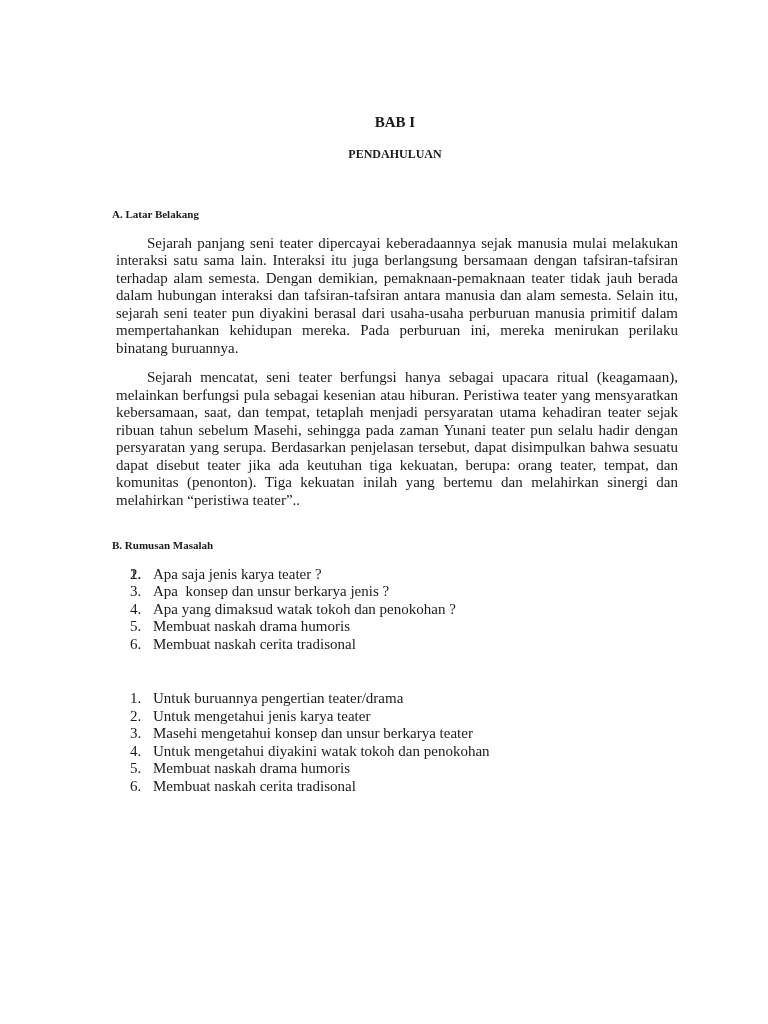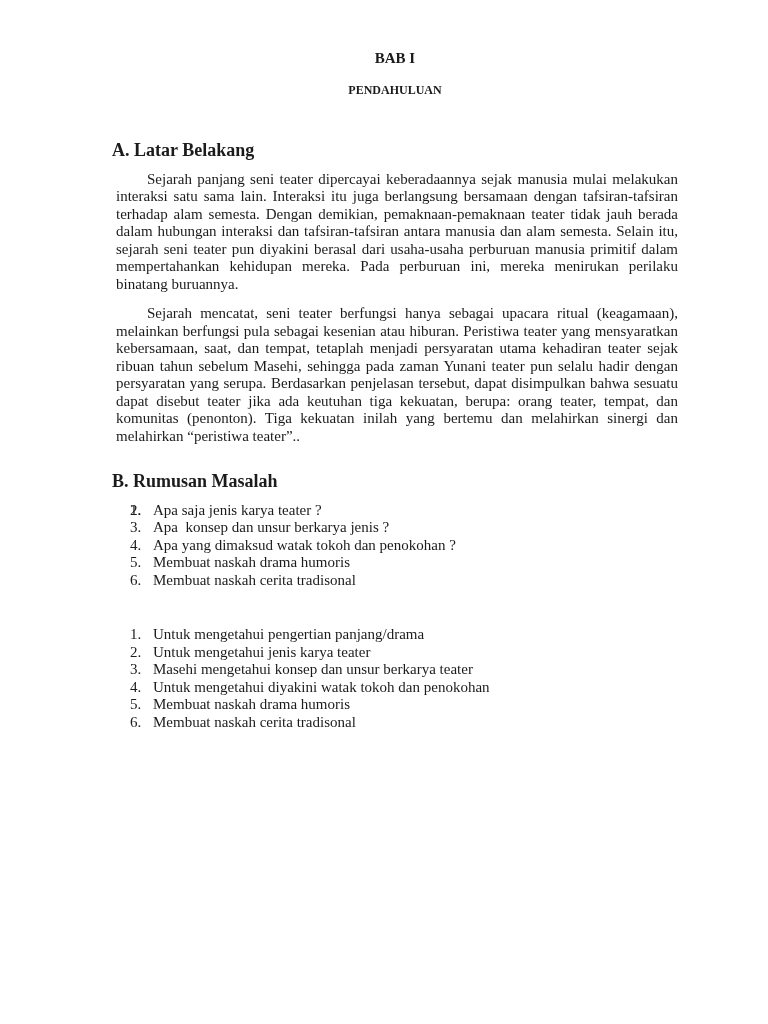--- a/index.html
+++ b/index.html
@@ -6,21 +6,21 @@
     margin: 0;
     padding: 0;
     background: #ffffff;
   }
   .page {
     position: relative;
     width: 768px;
     height: 1024px;
     box-sizing: border-box;
     background: #ffffff;
-    padding: 50px 90px 40px 112px;
+    padding: 114px 90px 40px 112px;
     font-family: "Liberation Serif", "DejaVu Serif", serif;
     font-size: 15px;
     line-height: 17.5px;
     color: #1b1b1b;
     overflow: hidden;
   }
   .chapter-title {
     font-size: 15px;
     font-weight: bold;
     text-align: center;
@@ -29,21 +29,21 @@
   .chapter-subtitle {
     font-size: 12px;
     font-weight: bold;
     text-align: center;
     margin: 0;
   }
   .section-a { margin-top: 43px; }
   .section-b { margin-top: 28px; }
   .section-c { margin-top: 37px; }
   .section-heading {
-    font-size: 18px;
+    font-size: 11px;
     font-weight: bold;
     margin: 0 0 11px 0;
   }
   .body-paragraph {
     margin: 0 0 12px 4px;
     text-align: justify;
     text-indent: 31px;
     white-space: pre-wrap;
   }
   .numbered-list {
@@ -83,21 +83,21 @@
       <li><span class="list-marker">2.</span><span>Apa saja jenis karya teater ?</span></li>
       <li><span class="list-marker">3.</span><span>Apa  konsep dan unsur berkarya jenis ?</span></li>
       <li><span class="list-marker">4.</span><span>Apa yang dimaksud watak tokoh dan penokohan ?</span></li>
       <li><span class="list-marker">5.</span><span>Membuat naskah drama humoris</span></li>
       <li><span class="list-marker">6.</span><span>Membuat naskah cerita tradisonal</span></li>
     </ol>
   </div>
 
   <div class="section-c">
     <ol class="numbered-list">
-      <li><span class="list-marker">1.</span><span>Untuk mengetahui pengertian panjang/drama</span></li>
+      <li><span class="list-marker">1.</span><span>Untuk buruannya pengertian teater/drama</span></li>
       <li><span class="list-marker">2.</span><span>Untuk mengetahui jenis karya teater</span></li>
       <li><span class="list-marker">3.</span><span>Masehi mengetahui konsep dan unsur berkarya teater</span></li>
       <li><span class="list-marker">4.</span><span>Untuk mengetahui diyakini watak tokoh dan penokohan</span></li>
       <li><span class="list-marker">5.</span><span>Membuat naskah drama humoris</span></li>
       <li><span class="list-marker">6.</span><span>Membuat naskah cerita tradisonal</span></li>
     </ol>
   </div>
 
 </div>
 

